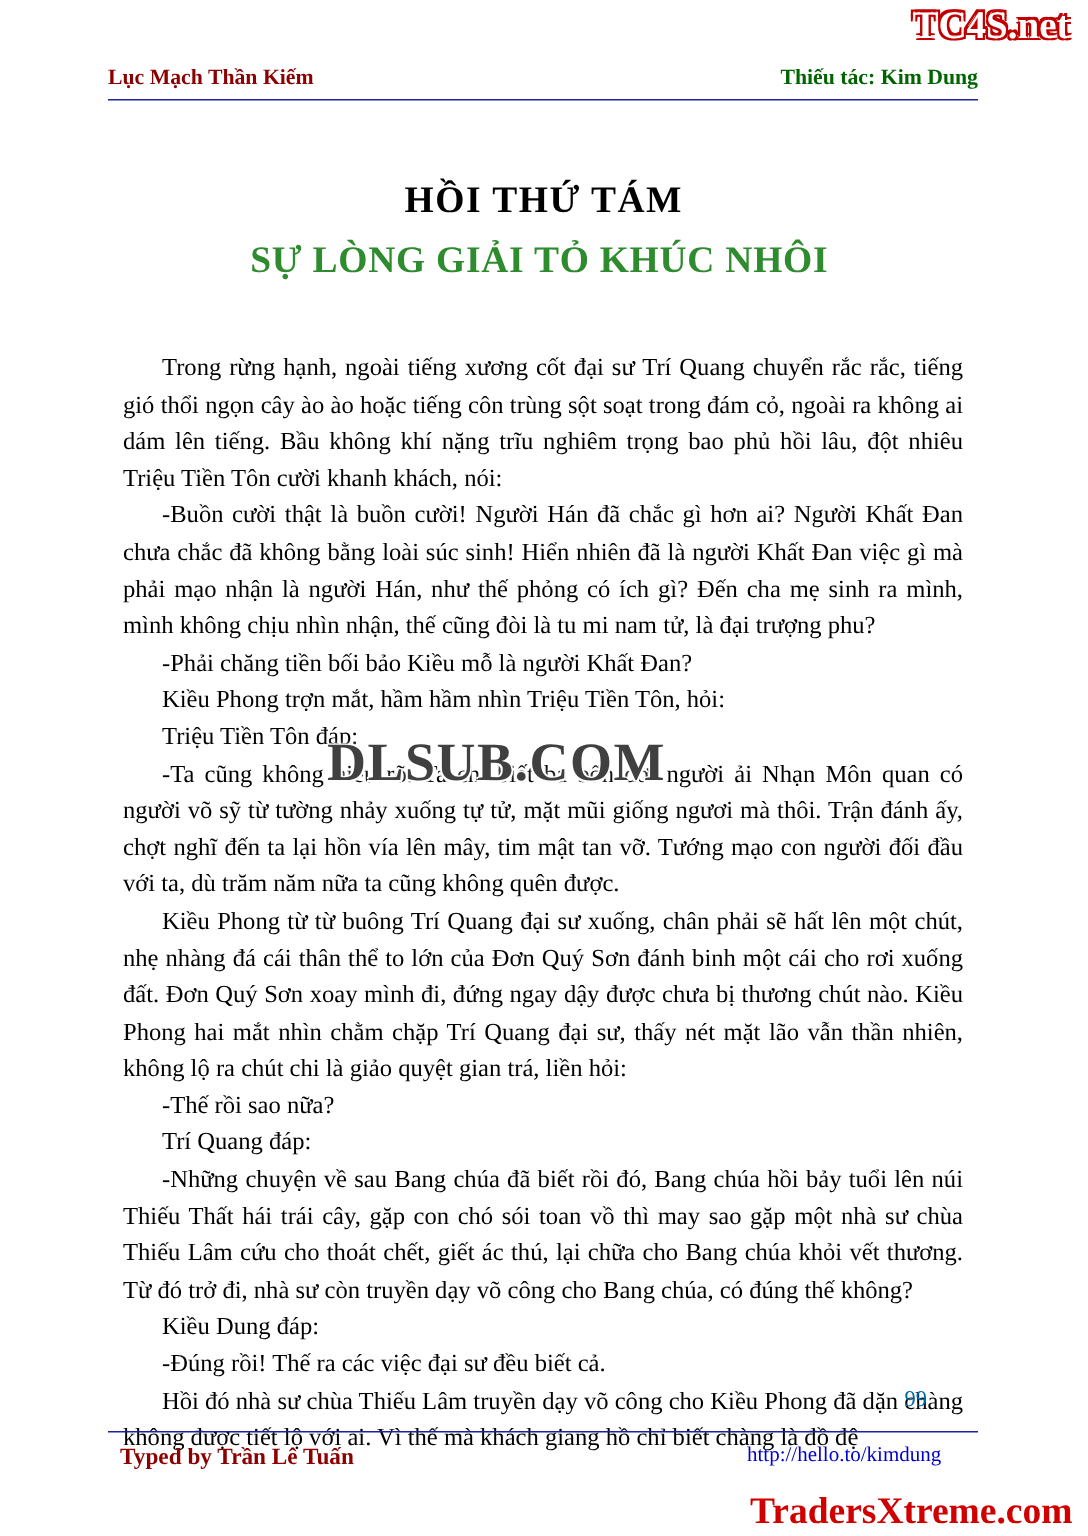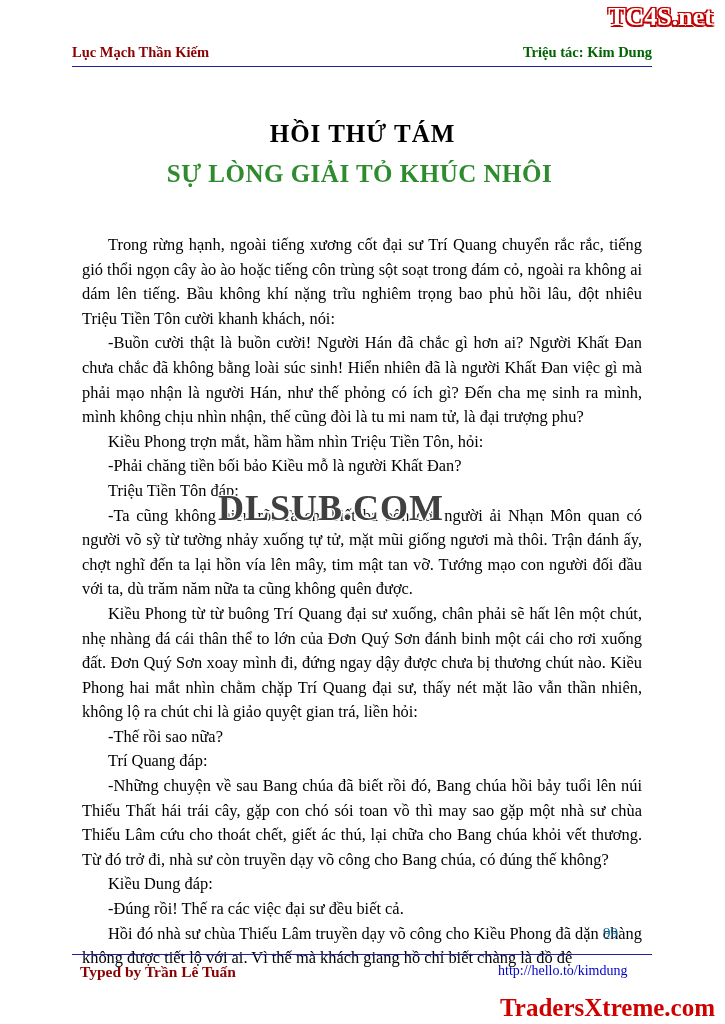--- a/index.html
+++ b/index.html
@@ -177,32 +177,32 @@
 </style>
 </head>
 <body>
 
 <div class="page">
 
   <div class="wm-top">TC4S.net</div>
 
   <div class="header">
     <div class="header-left">Lục Mạch Thần Kiếm</div>
-    <div class="header-right">Triệu tác: Kim Dung</div>
+    <div class="header-right">Thiếu tác: Kim Dung</div>
   </div>
   <div class="rule rule-top"></div>
 
   <div class="title1">HỒI THỨ TÁM</div>
   <div class="title2">SỰ LÒNG GIẢI TỎ KHÚC NHÔI</div>
 
   <div class="body-text">
     <p>Trong rừng hạnh, ngoài tiếng xương cốt đại sư Trí Quang chuyển rắc rắc, tiếng gió thổi ngọn cây ào ào hoặc tiếng côn trùng sột soạt trong đám cỏ, ngoài ra không ai dám lên tiếng. Bầu không khí nặng trĩu nghiêm trọng bao phủ hồi lâu, đột nhiêu Triệu Tiền Tôn cười khanh khách, nói:</p>
     <p>-Buồn cười thật là buồn cười! Người Hán đã chắc gì hơn ai? Người Khất Đan chưa chắc đã không bằng loài súc sinh! Hiển nhiên đã là người Khất Đan việc gì mà phải mạo nhận là người Hán, như thế phỏng có ích gì? Đến cha mẹ sinh ra mình, mình không chịu nhìn nhận, thế cũng đòi là tu mi nam tử, là đại trượng phu?</p>
+    <p>-Phải chăng tiền bối bảo Kiều mỗ là người Khất Đan?</p>
     <p>Kiều Phong trợn mắt, hầm hầm nhìn Triệu Tiền Tôn, hỏi:</p>
-    <p>-Phải chăng tiền bối bảo Kiều mỗ là người Khất Đan?</p>
     <p>Triệu Tiền Tôn đáp:</p>
     <p>-Ta cũng không hiểu rõ. Ta chỉ biết ba bốn đời người ải Nhạn Môn quan có người võ sỹ từ tường nhảy xuống tự tử, mặt mũi giống ngươi mà thôi. Trận đánh ấy, chợt nghĩ đến ta lại hồn vía lên mây, tim mật tan vỡ. Tướng mạo con người đối đầu với ta, dù trăm năm nữa ta cũng không quên được.</p>
     <p>Kiều Phong từ từ buông Trí Quang đại sư xuống, chân phải sẽ hất lên một chút, nhẹ nhàng đá cái thân thể to lớn của Đơn Quý Sơn đánh binh một cái cho rơi xuống đất. Đơn Quý Sơn xoay mình đi, đứng ngay dậy được chưa bị thương chút nào. Kiều Phong hai mắt nhìn chằm chặp Trí Quang đại sư, thấy nét mặt lão vẫn thần nhiên, không lộ ra chút chi là giảo quyệt gian trá, liền hỏi:</p>
     <p>-Thế rồi sao nữa?</p>
     <p>Trí Quang đáp:</p>
     <p>-Những chuyện về sau Bang chúa đã biết rồi đó, Bang chúa hồi bảy tuổi lên núi Thiếu Thất hái trái cây, gặp con chó sói toan vồ thì may sao gặp một nhà sư chùa Thiếu Lâm cứu cho thoát chết, giết ác thú, lại chữa cho Bang chúa khỏi vết thương. Từ đó trở đi, nhà sư còn truyền dạy võ công cho Bang chúa, có đúng thế không?</p>
     <p>Kiều Dung đáp:</p>
     <p>-Đúng rồi! Thế ra các việc đại sư đều biết cả.</p>
     <p>Hồi đó nhà sư chùa Thiếu Lâm truyền dạy võ công cho Kiều Phong đã dặn chàng không được tiết lộ với ai. Vì thế mà khách giang hồ chỉ biết chàng là đồ đệ</p>
   </div>

